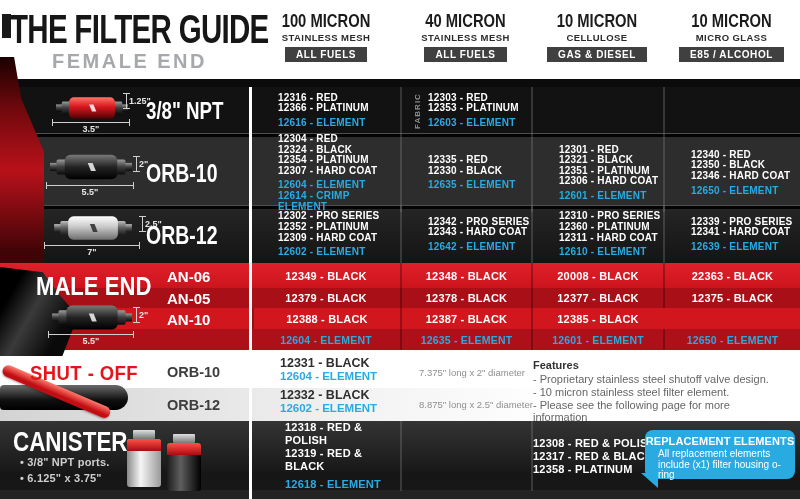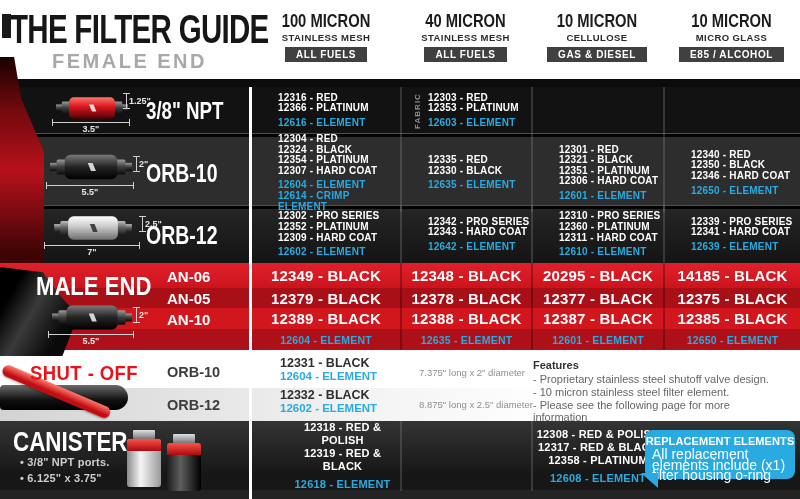--- a/index.html
+++ b/index.html
@@ -44,21 +44,21 @@
   .dimh .vln::before{top:0;} .dimh .vln::after{bottom:0;}
   .fsvg{position:absolute;}
 
   
   .male{position:relative;height:93px;}
   .mrow{display:grid;grid-template-columns:252px 148px 131px 132px 137px;}
   .mrow.r1{height:25px;background:linear-gradient(#e0202a,#cc141d);}
   .mrow.r2{height:20px;background:#a90f17;}
   .mrow.r3{height:21px;background:#d2161e;}
   .mrow.r4{height:21px;background:#ad1018;}
-  .pcell{display:flex;align-items:center;justify-content:center;font-size:15px;font-weight:bold;color:#fff;letter-spacing:.2px;}
+  .pcell{display:flex;align-items:center;justify-content:center;font-size:11px;font-weight:bold;color:#fff;letter-spacing:.2px;}
   .pcell.sepr{border-left:2px solid rgba(0,0,0,.28);}
   .pcell.el{color:#29ABE2;font-size:10.5px;}
   .ansize{position:absolute;left:167px;top:50%;transform:translateY(-50%);font-size:15px;font-weight:bold;color:#fff;}
   .maletitle{position:absolute;left:36px;top:8px;font-size:26px;font-weight:bold;color:#fff;transform:scaleX(.85);transform-origin:left top;white-space:nowrap;}
 
   
   .shutoff{position:relative;height:65px;background:#fff;}
   .srow{display:grid;grid-template-columns:252px 151px 150px 247px;}
   .srow.r1{height:32px;}
   .srow.r2{height:33px;background:linear-gradient(to right,#d3d3d3,#f3f3f3 45%,#fff 70%);}
@@ -69,29 +69,29 @@
   .sdims{display:flex;align-items:center;padding-left:16px;font-size:9.5px;color:#8f8f8f;box-sizing:border-box;}
   .shutlabel{position:absolute;left:30px;top:5px;font-size:21px;font-weight:bold;color:#E8141C;transform:scaleX(.88);transform-origin:left top;letter-spacing:.5px;white-space:nowrap;}
   .features{position:absolute;left:533px;top:3px;width:250px;}
   .features .ft{font-size:11px;font-weight:bold;color:#333;margin-bottom:2px;}
   .features .fl{font-size:11px;color:#666;line-height:12.8px;white-space:pre-line;}
   .valvebody{position:absolute;left:0;top:29px;width:128px;height:25px;border-radius:4px 13px 13px 4px;background:linear-gradient(#6a6a6a,#101010 60%,#000);}
   .valvelever{position:absolute;left:3px;top:7px;width:116px;height:12px;border-radius:7px;background:linear-gradient(#ff7b6e,#c20d12 70%);transform:rotate(23deg);transform-origin:left center;box-shadow:0 1px 2px rgba(0,0,0,.35);}
 
   
   .canister{position:relative;height:78px;background:linear-gradient(#343434,#161616 70%,#191919);}
-  .cancontent{height:69px;text-align:center;}
+  .cancontent{height:69px;}
   .canfooter{height:9px;background:#232323;}
   .canister .parts{font-size:11px;line-height:13px;}
   .canister .elements{font-size:11px;line-height:13px;margin-top:5px;}
   .canlabel{position:absolute;left:13px;top:5px;font-size:28px;font-weight:bold;color:#fff;transform:scaleX(.8);transform-origin:left top;white-space:nowrap;}
   .canbullets{position:absolute;left:20px;top:33px;font-size:11px;font-weight:bold;color:#cfcfcf;line-height:16px;white-space:pre-line;}
   .callout{position:absolute;left:645px;top:9px;width:150px;height:49px;background:#29ABE2;border-radius:8px;text-align:center;box-sizing:border-box;}
   .callout .ct{font-size:11px;font-weight:bold;color:#fff;margin-top:5px;letter-spacing:.1px;}
-  .callout .cb{font-size:14px;color:#fff;line-height:10.5px;margin-top:2px;padding:0 7px;text-align:left;}
+  .callout .cb{font-size:10px;color:#fff;line-height:10.5px;margin-top:2px;padding:0 13px;text-align:left;}
   .callout-tail{position:absolute;left:641px;top:52px;width:0;height:0;border-right:17px solid #29ABE2;border-bottom:15px solid transparent;}
 
   .can1{position:absolute;left:127px;top:9px;}
   .can2{position:absolute;left:167px;top:13px;}
   .bracket{width:22px;height:9px;background:linear-gradient(#e0e0e0,#777);margin-left:6px;border-radius:1px;}
   .canbody{width:34px;height:48px;border-radius:3px;overflow:hidden;}
   .canbody.silver{background:linear-gradient(to right,#8a8a8a,#f5f5f5 40%,#9a9a9a);}
   .canbody.black{background:linear-gradient(to right,#1c1c1c,#5e5e5e 40%,#000);}
   .cancap{height:12px;background:linear-gradient(#ff5148,#a80b10);}
 
@@ -289,37 +289,36 @@
     </div>
   </div>
 
   <div class="male">
     <div class="mrow r1">
       <div class="labelcell">
           <div class="ansize">AN-06</div>
         </div>
       <div class="pcell">12349 - BLACK</div>
       <div class="pcell sepr">12348 - BLACK</div>
-      <div class="pcell sepr">20295 - BLACK</div>
-      <div class="pcell sepr">14185 - BLACK</div>
+      <div class="pcell sepr">20008 - BLACK</div>
+      <div class="pcell sepr">22363 - BLACK</div>
     </div>
     <div class="mrow r2">
       <div class="labelcell">
           <div class="ansize">AN-05</div>
         </div>
       <div class="pcell">12379 - BLACK</div>
       <div class="pcell sepr">12378 - BLACK</div>
       <div class="pcell sepr">12377 - BLACK</div>
       <div class="pcell sepr">12375 - BLACK</div>
     </div>
     <div class="mrow r3">
       <div class="labelcell">
           <div class="ansize">AN-10</div>
         </div>
-      <div class="pcell">12389 - BLACK</div>
       <div class="pcell sepr">12388 - BLACK</div>
       <div class="pcell sepr">12387 - BLACK</div>
       <div class="pcell sepr">12385 - BLACK</div>
     </div>
     <div class="mrow r4">
       <div class="labelcell"></div>
       <div class="pcell el">12604 - ELEMENT</div>
       <div class="pcell el sepr">12635 - ELEMENT</div>
       <div class="pcell el sepr">12601 - ELEMENT</div>
       <div class="pcell el sepr">12650 - ELEMENT</div>
@@ -393,21 +392,20 @@
       <div class="cell" style="padding-left:33px;">
         <div class="lines parts">12318 - RED &amp; POLISH
 12319 - RED &amp; BLACK</div>
         <div class="lines elements">12618 - ELEMENT</div>
       </div>
       <div class="cell sep"></div>
       <div class="cell sep" style="padding-left:0;">
         <div class="lines parts">12308 - RED &amp; POLISH
 12317 - RED &amp; BLACK
 12358 - PLATINUM</div>
-        <div class="lines elements">12608 - ELEMENT</div>
       </div>
       <div class="cell"></div>
     </div>
     <div class="canfooter"></div>
     <div class="canlabel">CANISTER</div>
     <div class="canbullets lines">• 3/8" NPT ports.
 • 6.125" x 3.75"</div>
     <div class="can1">
       <div class="bracket"></div>
       <div class="canbody silver">

